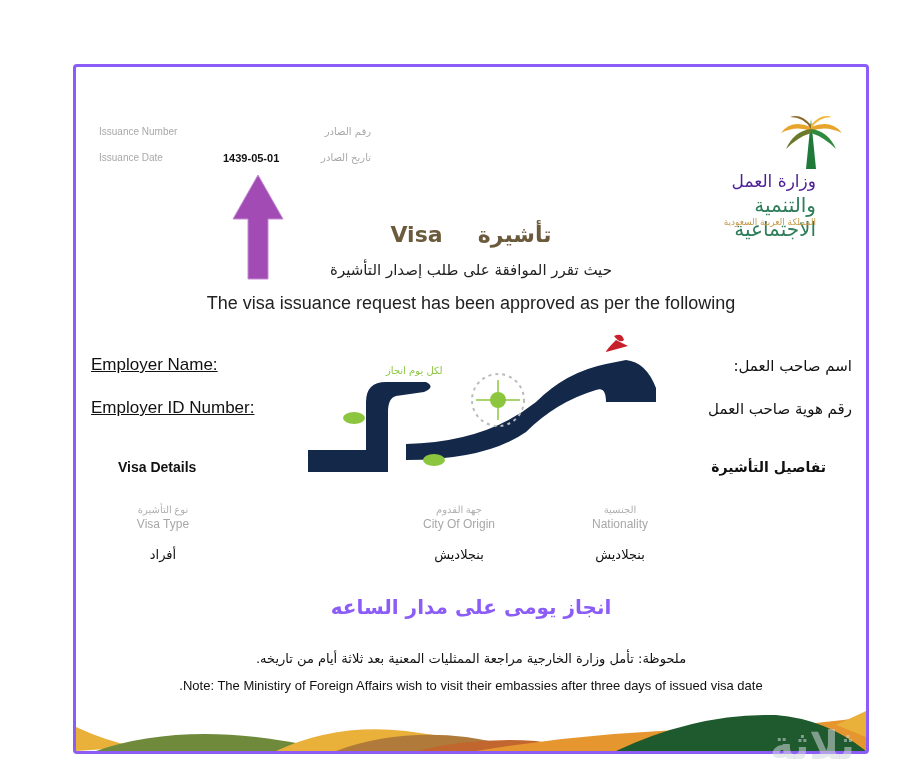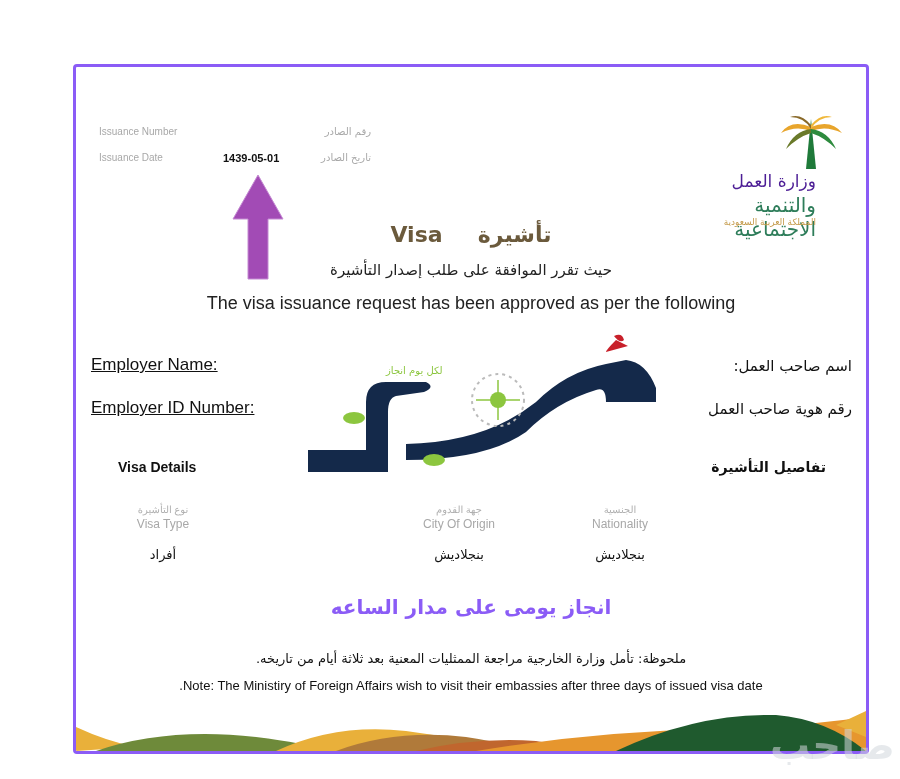--- a/index.html
+++ b/index.html
@@ -107,13 +107,13 @@
     <path d="M20 44 Q90 20 180 30 Q230 36 250 44 Z" fill="#6e8a3a"></path>
     <path d="M200 44 Q260 16 330 24 Q380 30 420 44 Z" fill="#e9b03a"></path>
     <path d="M260 44 Q320 22 390 30 Q430 36 450 44 Z" fill="#b07a3a"></path>
     <path d="M340 44 Q400 30 460 34 L520 44 Z" fill="#c0662e"></path>
     <path d="M400 44 Q520 24 640 22 Q720 20 790 10 L790 44 Z" fill="#e6962e"></path>
     <path d="M540 44 Q620 6 700 8 Q750 12 790 44 Z" fill="#1f5a2e"></path>
     <path d="M760 18 L790 4 L790 30 Z" fill="#e9b03a"></path>
   </svg>
 </div>
 
-<div class="watermark">صاحب</div>
+<div class="watermark">ثلاثة</div>
 
 </body></html>

